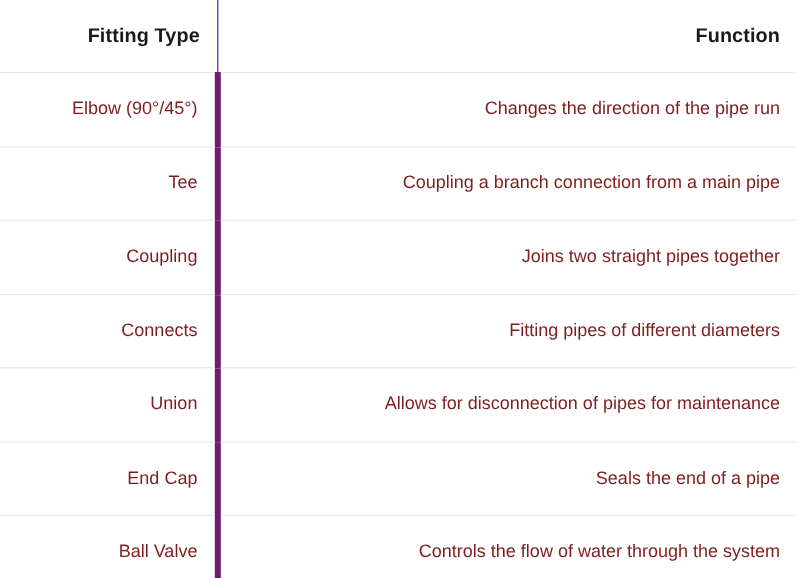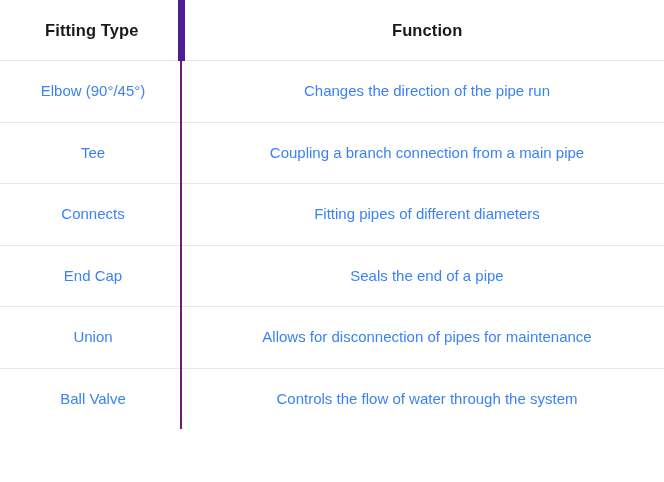--- a/index.html
+++ b/index.html
@@ -29,54 +29,54 @@
     background: #ffffff;
   }
 
   .data-table col.col-fitting { width: 181px; }
   .data-table col.col-function { width: 483px; }
 
   .data-table th,
   .data-table td {
     margin: 0;
     vertical-align: middle;
-    text-align: center;
+    text-align: right;
     background: #ffffff;
   }
 
   
   .data-table thead th {
     height: 60px;
     padding: 0 14px 0 20px;
     font-size: 16.5px;
     font-weight: bold;
     color: #1a1a1a;
     letter-spacing: 0.1px;
     border-bottom: 1px solid #e8e8e8;
   }
   .data-table thead th.cell-function {
-    border-left: 7px solid #4c1d95;
+    border-left: 1px solid #4c1d95;
   }
 
   
   .data-table tbody td {
     height: 60.5px;
     padding: 0 14px 0 20px;
     font-size: 15px;
     font-weight: normal;
-    color: #3b82f6;
+    color: #7f1d1d;
     line-height: 1.35;
     border-bottom: 1px solid #e8e8e8;
     white-space: nowrap;
     overflow: hidden;
     text-overflow: clip;
   }
   .data-table tbody td.cell-function {
     padding-left: 22px;
-    border-left: 2px solid #701a75;
+    border-left: 5px solid #701a75;
   }
 
   
   .data-table tbody tr:last-child td {
     border-bottom: none;
   }
 </style>
 </head>
 <body>
 
@@ -95,30 +95,34 @@
     <tbody>
       <tr>
         <td class="cell-fitting">Elbow (90°/45°)</td>
         <td class="cell-function">Changes the direction of the pipe run</td>
       </tr>
       <tr>
         <td class="cell-fitting">Tee</td>
         <td class="cell-function">Coupling a branch connection from a main pipe</td>
       </tr>
       <tr>
+        <td class="cell-fitting">Coupling</td>
+        <td class="cell-function">Joins two straight pipes together</td>
+      </tr>
+      <tr>
         <td class="cell-fitting">Connects</td>
         <td class="cell-function">Fitting pipes of different diameters</td>
       </tr>
       <tr>
+        <td class="cell-fitting">Union</td>
+        <td class="cell-function">Allows for disconnection of pipes for maintenance</td>
+      </tr>
+      <tr>
         <td class="cell-fitting">End Cap</td>
         <td class="cell-function">Seals the end of a pipe</td>
-      </tr>
-      <tr>
-        <td class="cell-fitting">Union</td>
-        <td class="cell-function">Allows for disconnection of pipes for maintenance</td>
       </tr>
       <tr>
         <td class="cell-fitting">Ball Valve</td>
         <td class="cell-function">Controls the flow of water through the system</td>
       </tr>
     </tbody>
   </table>
 </div>
 
 </body></html>

